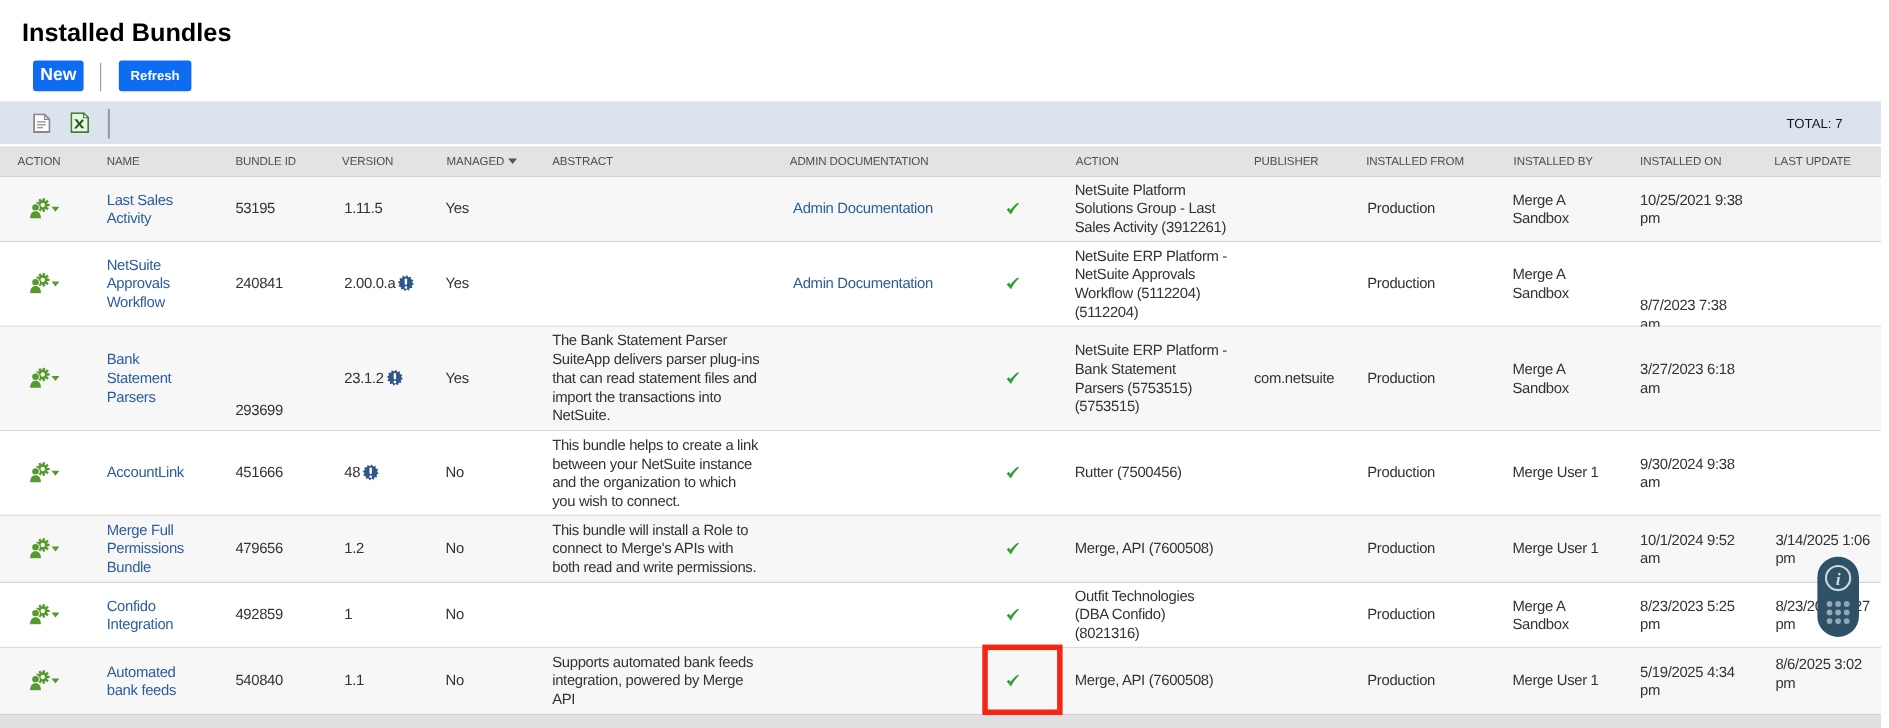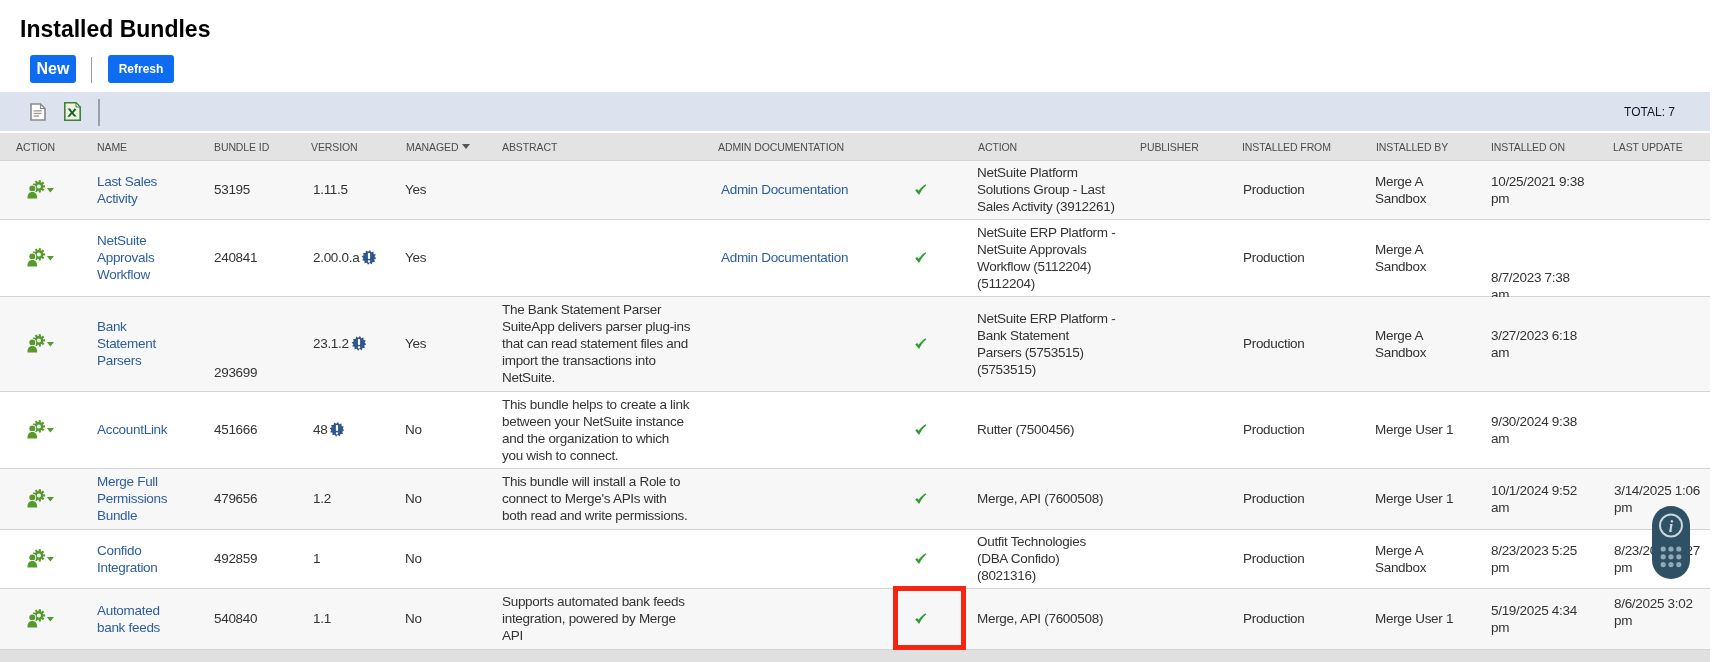--- a/index.html
+++ b/index.html
@@ -168,20 +168,21 @@
         <rect x="6.9" y="10.2" width="2.2" height="2.2" rx="0.6" fill="#fff"></rect>
       </svg></div>
 <div class="cell" style="left:405px;top:296px;height:95px;">Yes</div>
 <div class="cell" style="left:502px;top:296px;height:95px;">The Bank Statement Parser<br>SuiteApp delivers parser plug-ins<br>that can read statement files and<br>import the transactions into<br>NetSuite.</div>
 <div class="cell" style="left:914px;top:296px;height:95px;">
       <svg width="13" height="12" viewBox="0 0 13 12">
         <path d="M1.2 6.6 L3.1 4.9 L4.6 6.8 C4.6 6.8 8.6 1.7 11.6 0.3 L12.3 1.2 C9.2 3.8 6.3 8.3 5.1 11.0 Z" fill="#2f9e2f"></path>
       </svg>
     </div>
 <div class="cell" style="left:977px;top:296px;height:95px;">NetSuite ERP Platform -<br>Bank Statement<br>Parsers (5753515)<br>(5753515)</div>
+<div class="cell" style="left:1140px;top:296px;height:95px;">com.netsuite</div>
 <div class="cell" style="left:1243px;top:296px;height:95px;">Production</div>
 <div class="cell" style="left:1375px;top:296px;height:95px;">Merge A<br>Sandbox</div>
 <div class="cell" style="left:1491px;top:296px;height:95px;">3/27/2023 6:18<br>am</div>
 <div class="abs" style="left:0;top:392px;width:1710px;height:77px;background:#ffffff;border-bottom:1px solid #d4d4d4;"></div>
 <div class="cell" style="left:27px;top:391px;height:77px;">
       <svg width="28" height="19" viewBox="0 0 28 19">
 <g transform="translate(11.9,6.4)">
 <rect x="-1.1" y="-6.2" width="2.2" height="2.8" fill="#569a2e" transform="rotate(10)"></rect>
           <rect x="-1.1" y="-6.2" width="2.2" height="2.8" fill="#569a2e" transform="rotate(50)"></rect>
           <rect x="-1.1" y="-6.2" width="2.2" height="2.8" fill="#569a2e" transform="rotate(90)"></rect>

